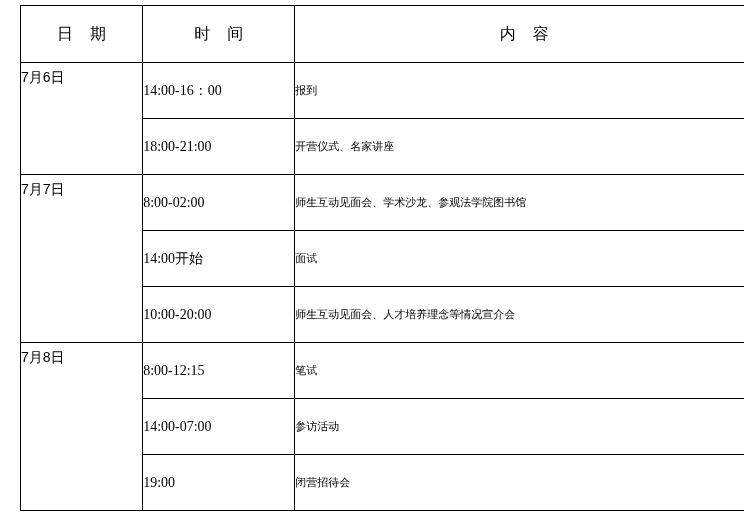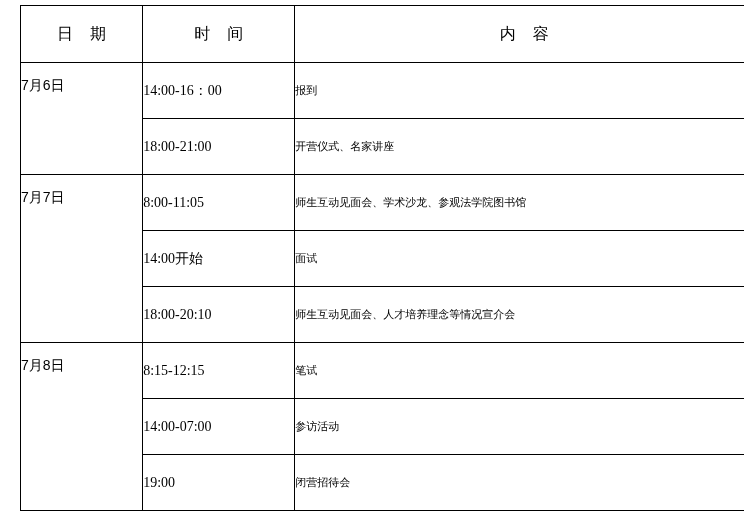--- a/index.html
+++ b/index.html
@@ -61,21 +61,21 @@
     font-size: 14px;
     font-family: "Liberation Serif", "DejaVu Serif", serif;
   }
   td.content-cell {
     padding-left: 14px;
     font-size: 11px;
     font-family: "DejaVu Sans", "Liberation Sans", sans-serif;
   }
   .dategroup-row td.date-cell {
     vertical-align: top;
-    padding-top: 14px;
+    padding-top: 6px;
   }
 </style>
 </head>
 <body>
 
 <div class="sheet">
   <table class="schedule">
     <colgroup>
       <col class="col-date">
       <col class="col-time">
@@ -95,35 +95,35 @@
         <td class="time-cell">14:00-16：00</td>
         <td class="content-cell">报到</td>
       </tr>
       <tr>
         <td class="time-cell">18:00-21:00</td>
         <td class="content-cell">开营仪式、名家讲座</td>
       </tr>
 
       <tr class="dategroup-row">
         <td class="date-cell" rowspan="3">7月7日</td>
-        <td class="time-cell">8:00-11:05</td>
+        <td class="time-cell">8:00-02:00</td>
         <td class="content-cell">师生互动见面会、学术沙龙、参观法学院图书馆</td>
       </tr>
       <tr>
         <td class="time-cell">14:00开始</td>
         <td class="content-cell">面试</td>
       </tr>
       <tr>
-        <td class="time-cell">18:00-20:10</td>
+        <td class="time-cell">10:00-20:00</td>
         <td class="content-cell">师生互动见面会、人才培养理念等情况宣介会</td>
       </tr>
 
       <tr class="dategroup-row">
         <td class="date-cell" rowspan="3">7月8日</td>
-        <td class="time-cell">8:15-12:15</td>
+        <td class="time-cell">8:00-12:15</td>
         <td class="content-cell">笔试</td>
       </tr>
       <tr>
         <td class="time-cell">14:00-07:00</td>
         <td class="content-cell">参访活动</td>
       </tr>
       <tr>
         <td class="time-cell">19:00</td>
         <td class="content-cell">闭营招待会</td>
       </tr>

